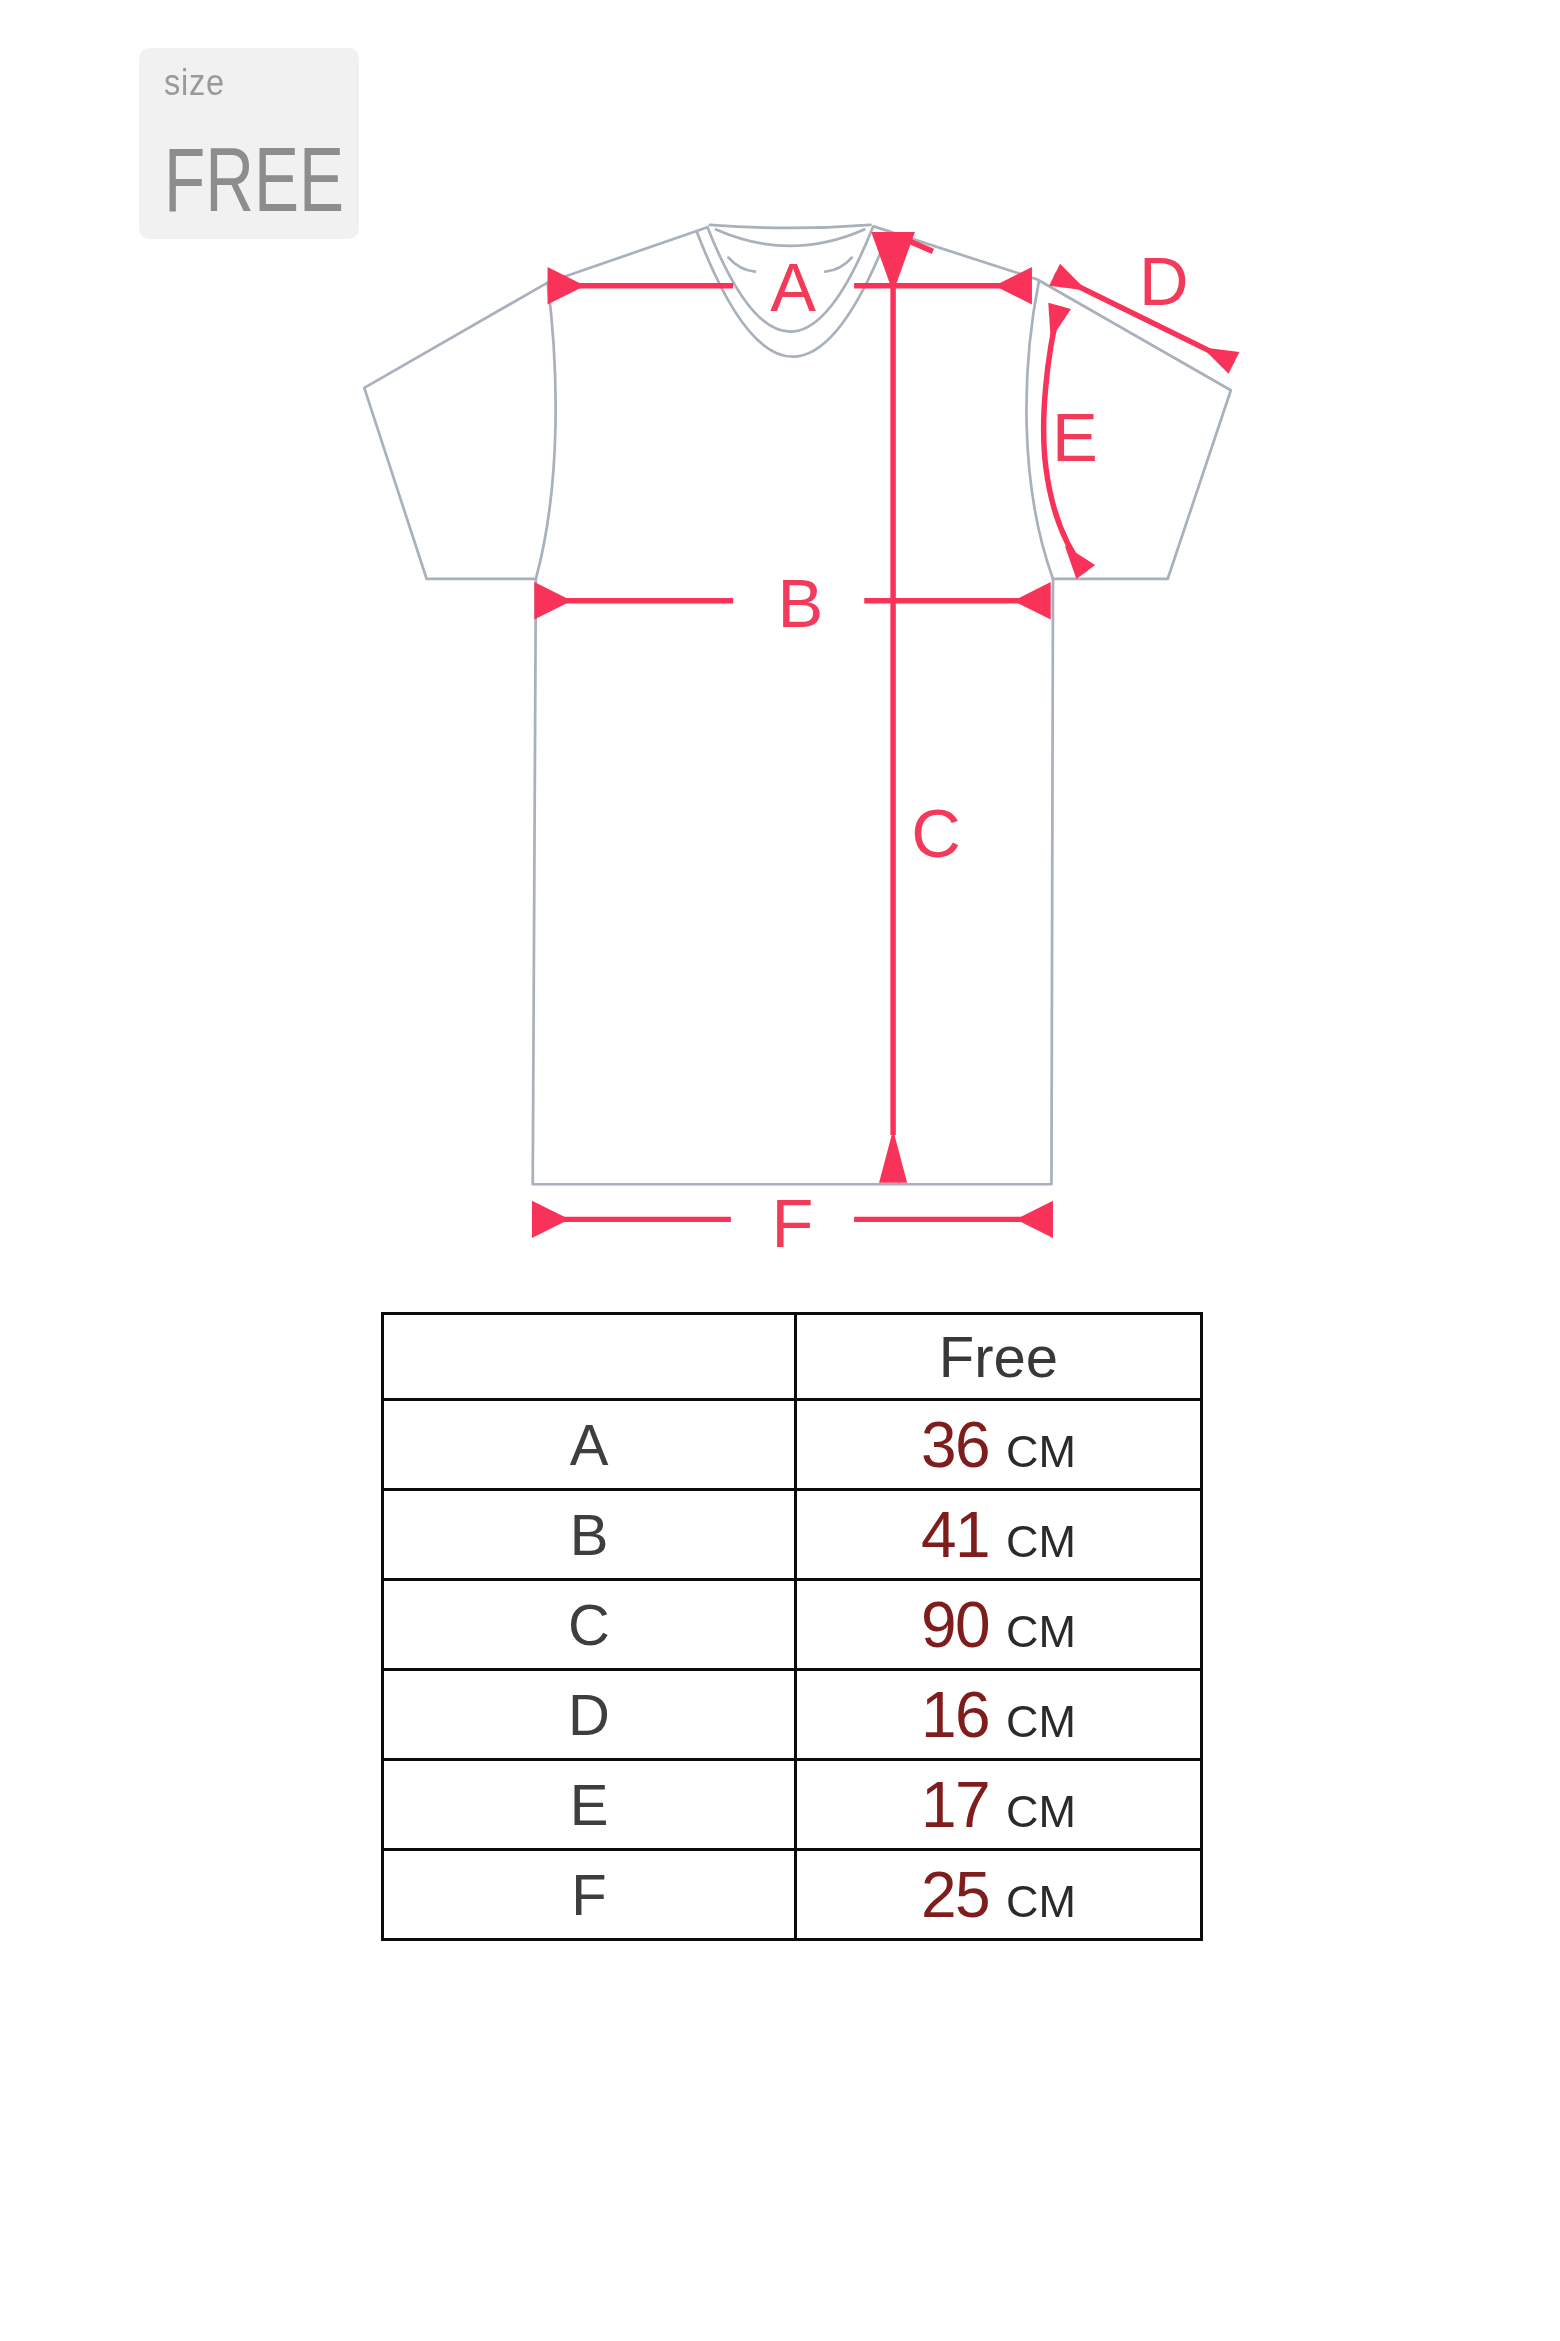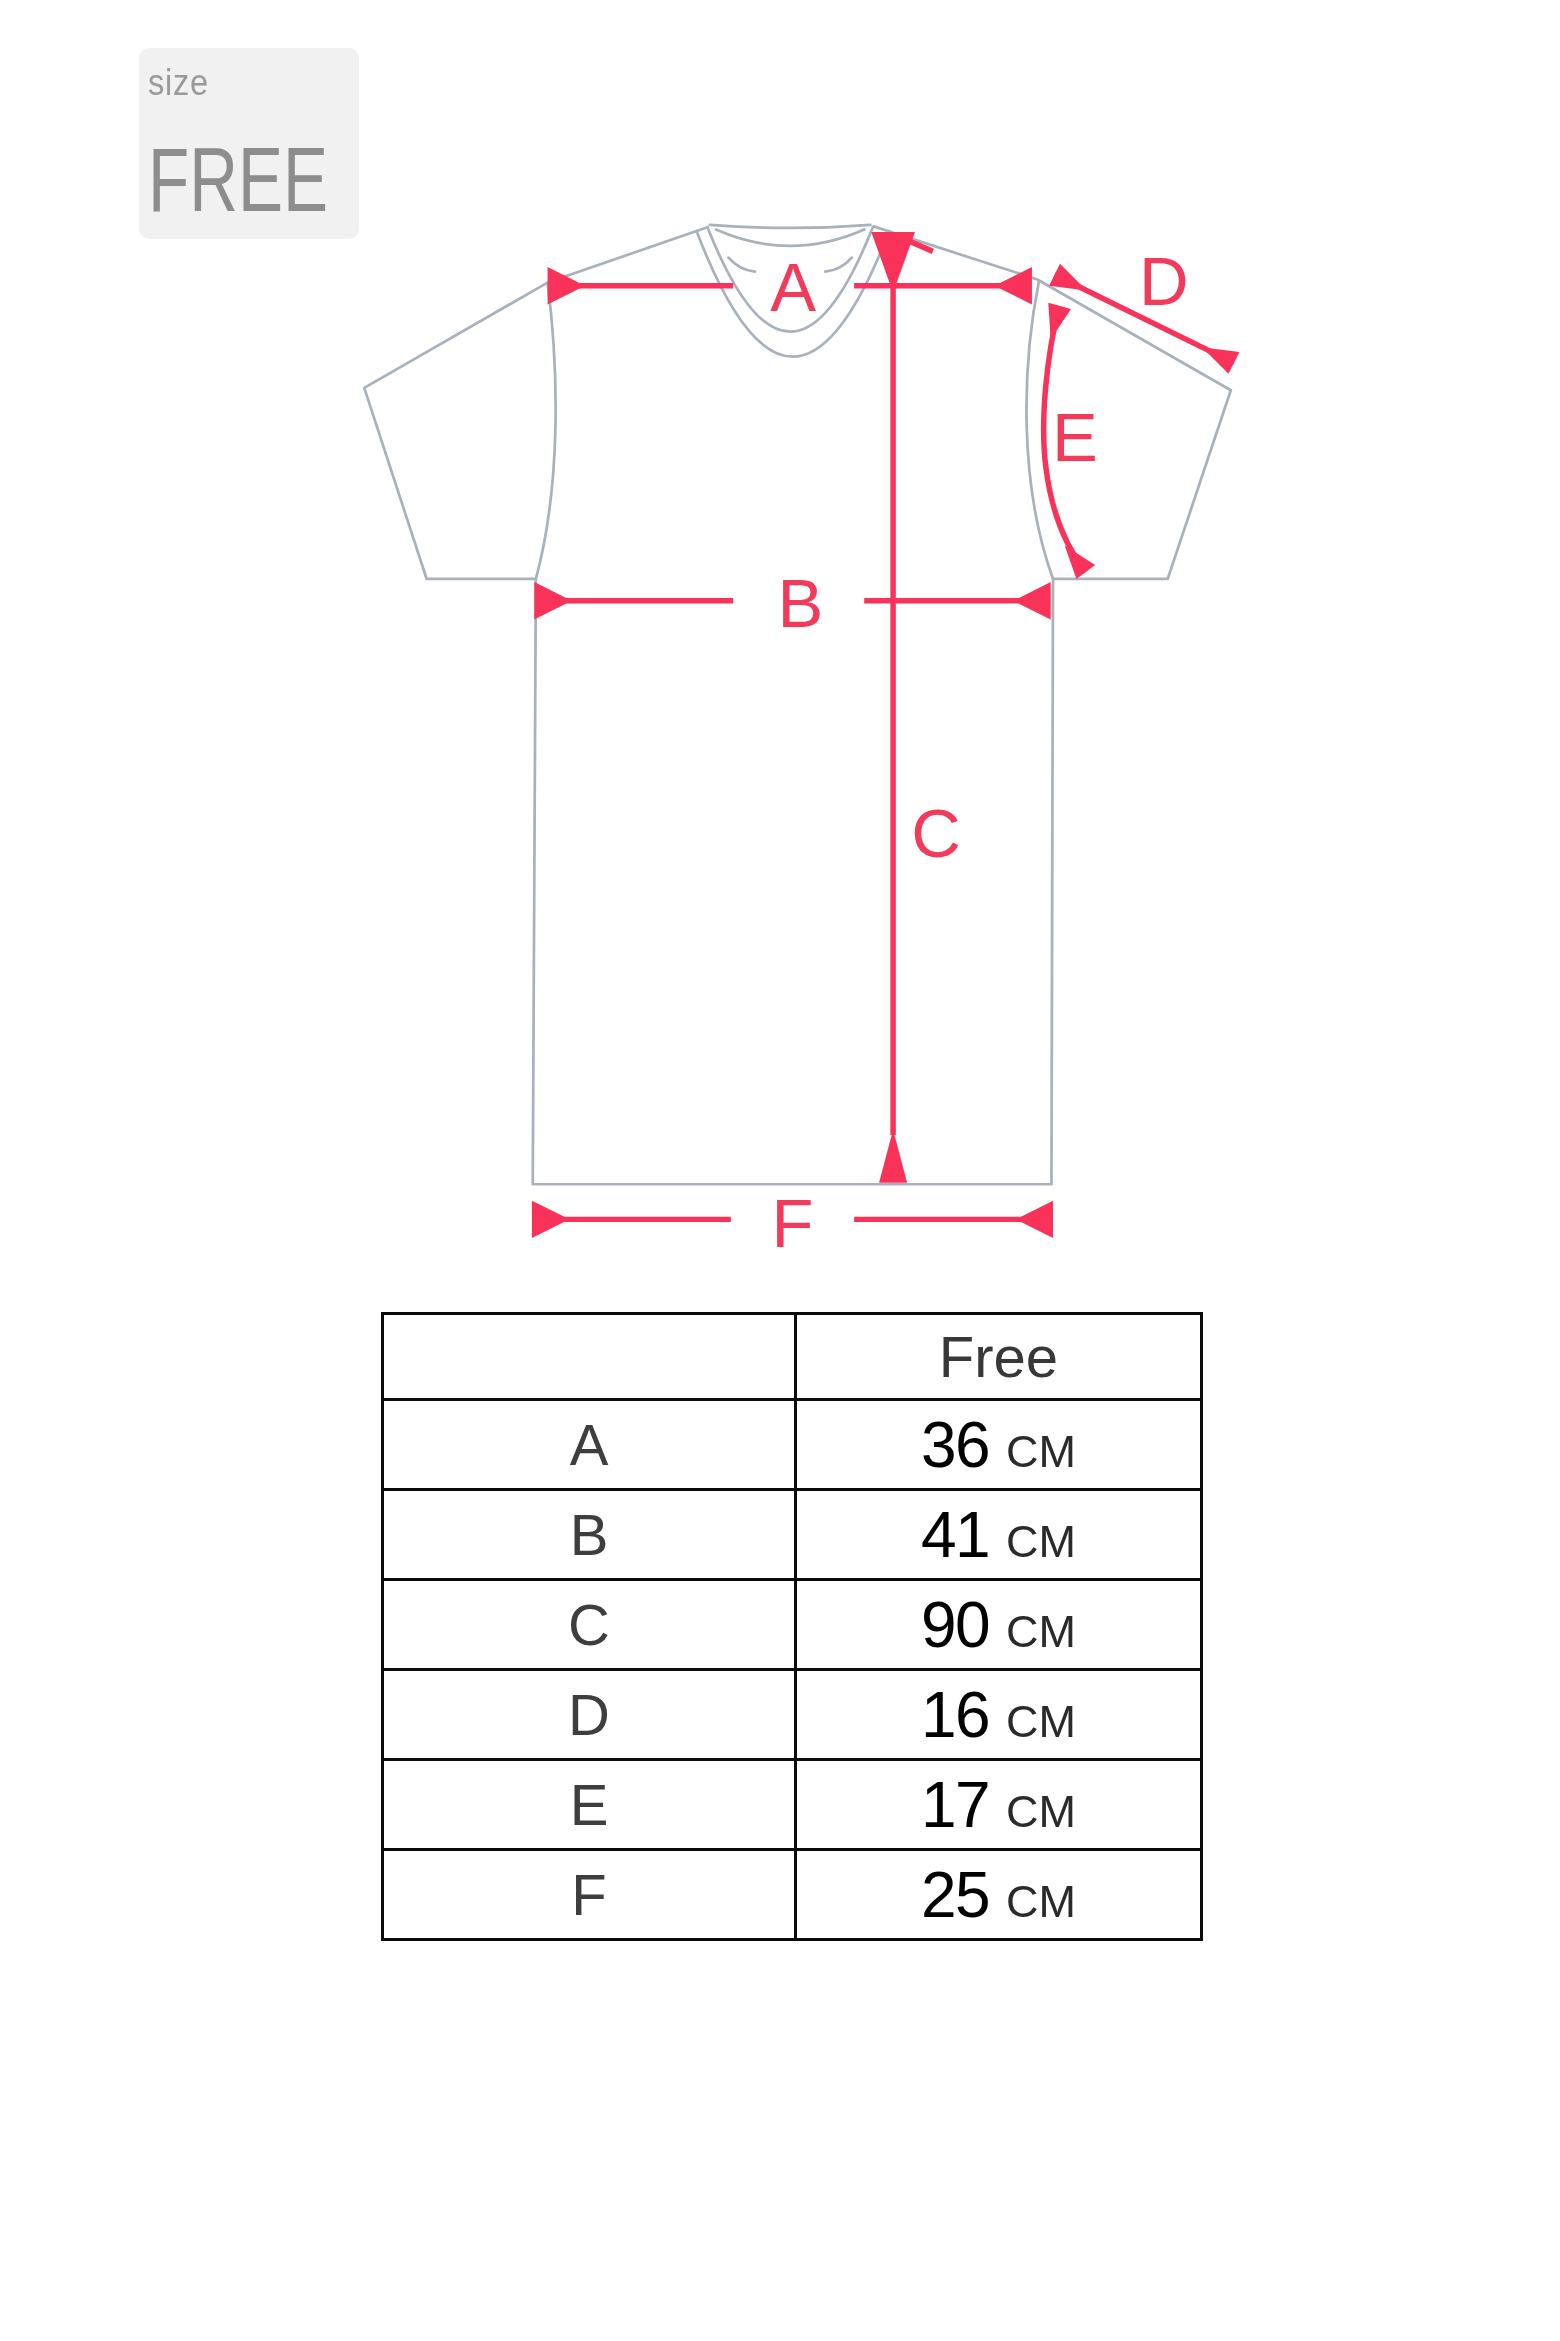--- a/index.html
+++ b/index.html
@@ -6,21 +6,21 @@
   body {
     width:1560px; height:2342px; position:relative; background:#ffffff;
     font-family:"Liberation Sans", sans-serif;
     overflow:hidden;
   }
 
   
   .size-badge {
     position:absolute; left:139px; top:48px; width:220px; height:191px;
     background:#f1f1f2; border-radius:10px;
-    box-sizing:border-box; padding:14px 0 0 9px;
+    box-sizing:border-box; padding:14px 0 0 25px;
   }
   .size-badge .size-word {
     font-size:37px; color:#9a9a9a; letter-spacing:0.8px;
     transform:scaleX(.88); transform-origin:left center;
   }
   .size-badge .size-value {
     margin-top:25px;
     font-size:90px; color:#8d8d8d; font-weight:400;
     transform:scaleX(.75); transform-origin:left center;
     white-space:nowrap;
@@ -47,21 +47,21 @@
     text-align:center; vertical-align:middle;
     padding:0;
   }
   .size-table { border:3.9px solid #0b0b0b; }
   .col-letter { width:410px; }
   .col-value  { width:403px; }
   .row-header td { height:83px; }
   .row-data td   { height:87px; }
   .free-header { font-size:58px; color:#383838; }
   .letter-cell { font-size:58px; color:#3e3e3e; }
-  .num  { font-size:64px; color:#000000; letter-spacing:-1.6px; }
+  .num  { font-size:64px; color:#7f1d1d; letter-spacing:-1.6px; }
   .unit { font-size:45px; color:#2a2a2a; margin-left:17px; }
 </style>
 </head>
 <body>
 
 <div class="size-badge">
   <div class="size-word">size</div>
   <div class="size-value">FREE</div>
 </div>
 

